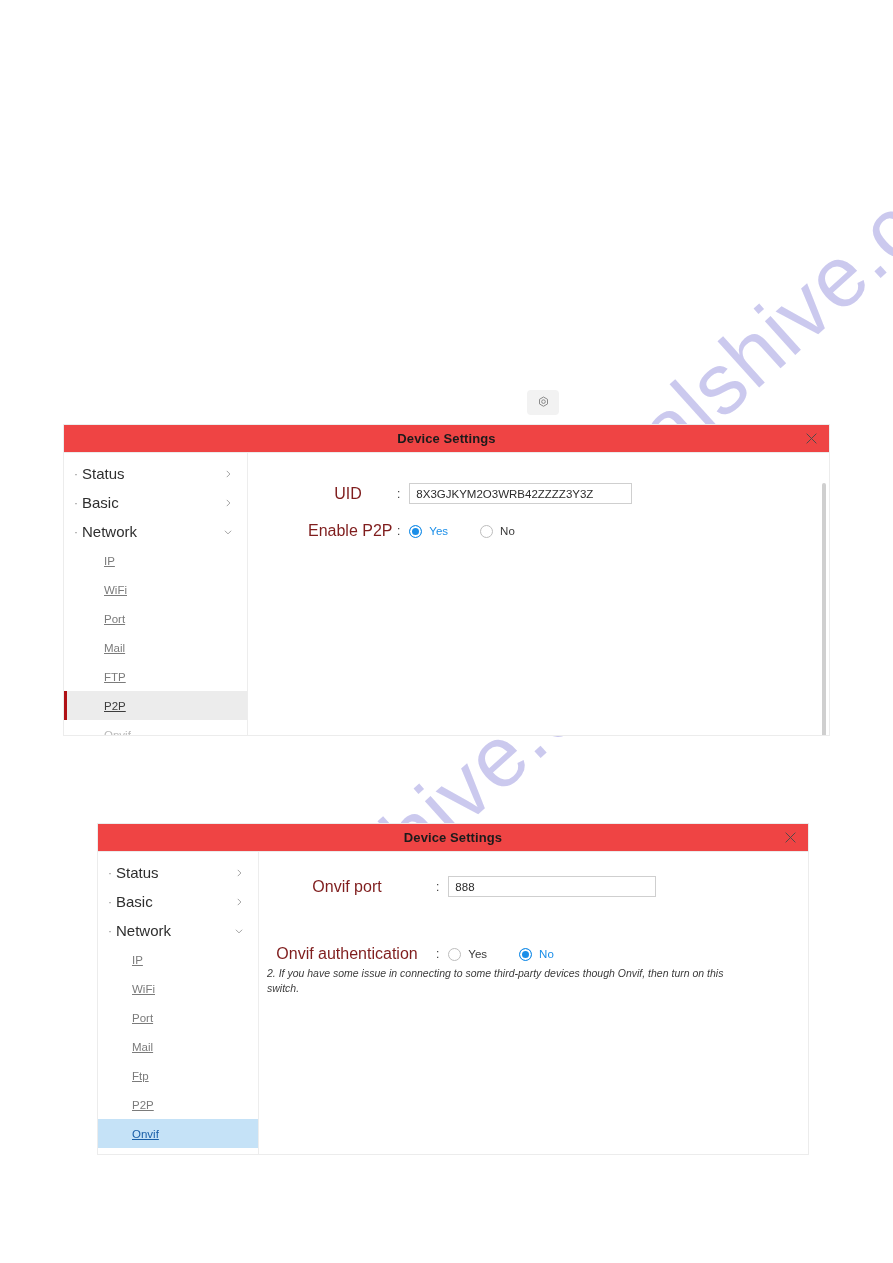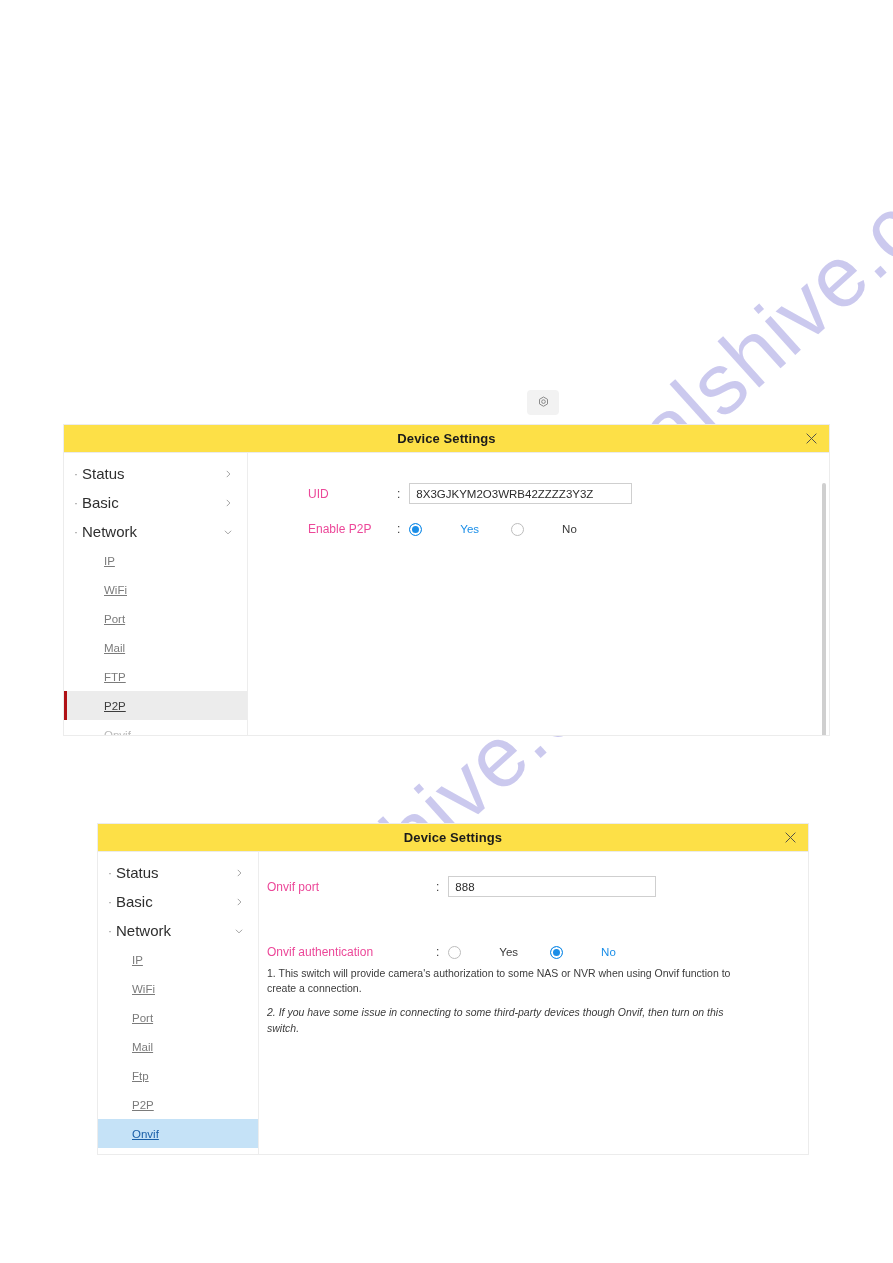--- a/index.html
+++ b/index.html
@@ -78,21 +78,21 @@
   }
   .dialog-2 {
     left: 98px; top: 824px;
     width: 710px; height: 330px;
     box-shadow: 0 0 0 1px #ececec;
   }
 
   .titlebar {
     position: relative;
     height: 28px;
-    background: #fde047;
+    background: #ef4444;
     border-bottom: 1px solid #ebebeb;
     display: flex;
     align-items: center;
     justify-content: center;
   }
   .title-text {
     font-size: 13px;
     font-weight: 700;
     color: #1b1b1b;
     letter-spacing: .1px;
@@ -189,23 +189,23 @@
     flex: 1;
     padding: 0;
   }
 
   .field-row {
     display: flex;
     align-items: center;
     position: absolute;
   }
   .field-label {
-    font-size: 12px;
-    color: #ec4899;
-    text-align: left;
+    font-size: 16px;
+    color: #7f1d1d;
+    text-align: center;
     white-space: nowrap;
   }
   .colon {
     font-size: 12px;
     color: #3a3a3a;
     margin: 0 9px 0 9px;
   }
 
   .text-input {
     height: 21px;
@@ -219,21 +219,20 @@
   }
   .uid-input { width: 223px; }
   .port-input { width: 208px; }
 
   
   .radio-group { display: flex; align-items: center; }
   .radio-item {
     display: flex;
     align-items: center;
     margin-right: 32px;
-    gap: 31px;
   }
   .radio-item:last-child { margin-right: 0; }
   .radio-mark {
     width: 13px; height: 13px;
     border-radius: 50%;
     border: 1px solid #bdbdbd;
     background: #fff;
     position: relative;
     flex: 0 0 13px;
   }
@@ -488,21 +487,20 @@
               <span class="radio-label">Yes</span>
             </div>
             <div class="radio-item on">
               <span class="radio-mark"></span>
               <span class="radio-label">No</span>
             </div>
           </div>
         </div>
 
         <div class="notes">
-          <p>1. This switch will provide camera's authorization to some NAS or NVR when using Onvif function to create a connection.</p>
           <p>2. If you have some issue in connecting to some third-party devices though Onvif, then turn on this switch.</p>
         </div>
 
       </div>
 
     </div>
   </div>
 
 </div>
 

